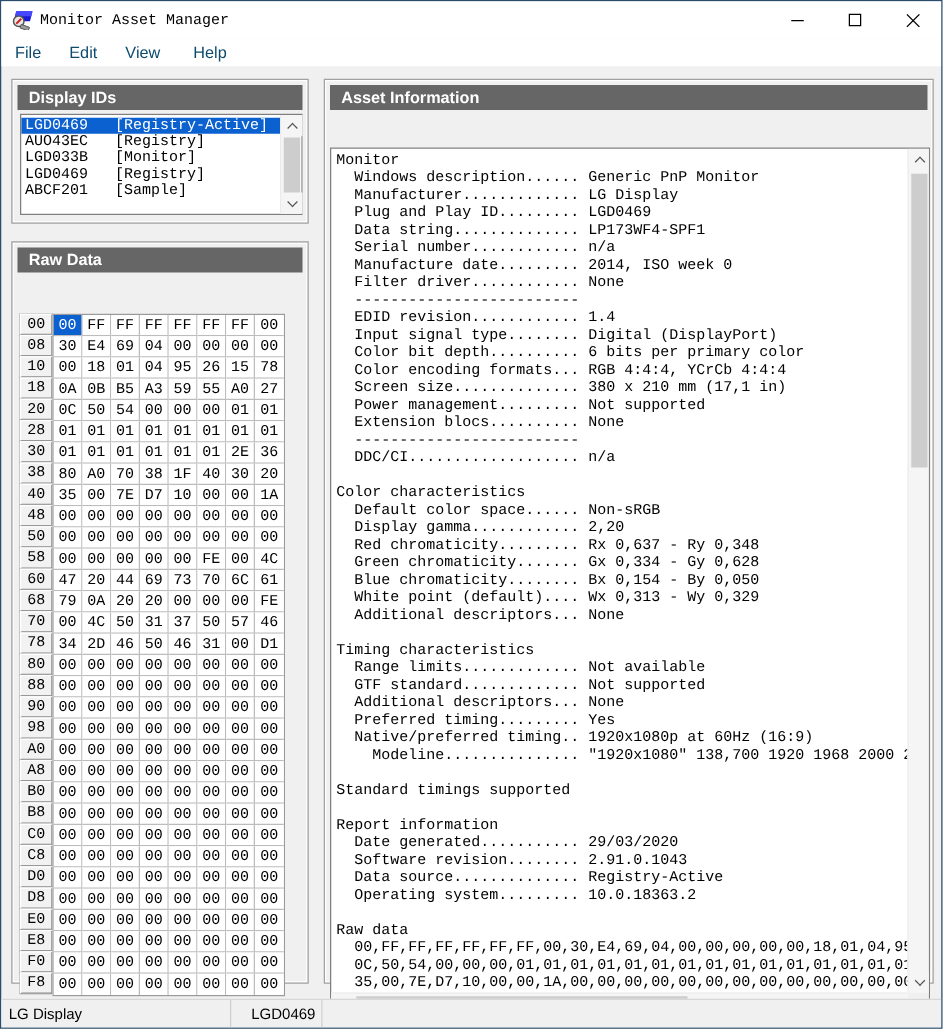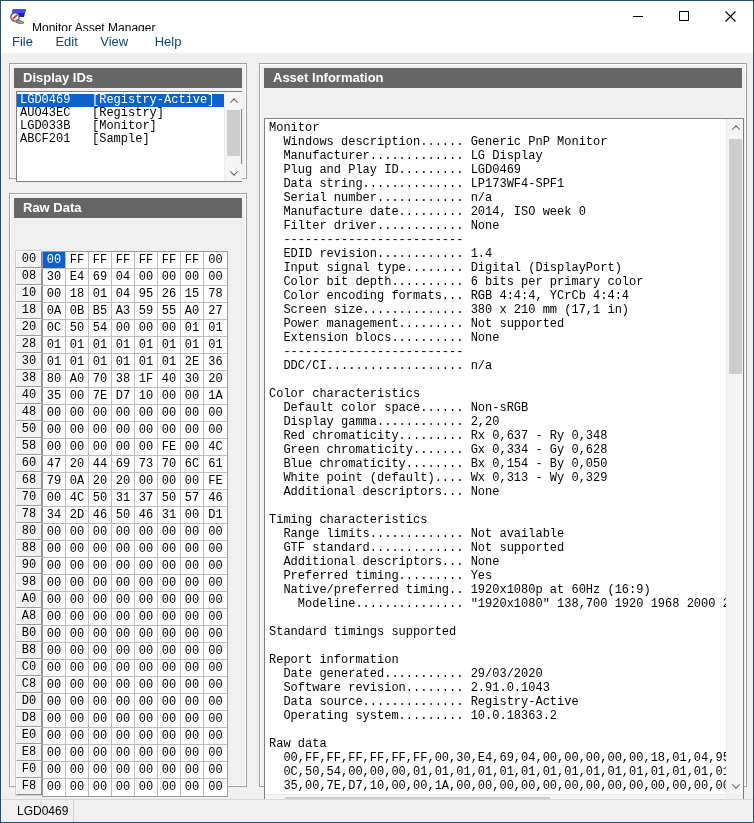--- a/index.html
+++ b/index.html
@@ -3,41 +3,41 @@
 <meta charset="utf-8">
 <style>
   * { margin:0; padding:0; box-sizing:border-box; }
   html,body { width:754px; height:823px; }
   body { font-family:"Liberation Sans", sans-serif; background:#f0f0f0; }
   .window { position:relative; width:754px; height:823px; background:#f0f0f0; border:1px solid #2b4d6d; overflow:hidden; }
 
   
   .titlebar { position:absolute; left:0; top:0; right:0; height:30px; background:#ffffff; }
   .app-icon { position:absolute; left:8px; top:7px; width:18px; height:16px; }
-  .title-text { position:absolute; left:31px; top:12px; height:30px; line-height:30px; font-size:12px; color:#000; }
+  .title-text { position:absolute; left:31px; top:0; height:30px; line-height:30px; font-size:12px; color:#000;font-family:Liberation Mono, monospace; }
   .win-btn { position:absolute; top:0; width:46px; height:30px; display:flex; align-items:center; justify-content:center; }
   .btn-min { right:92px; } .btn-max { right:46px; } .btn-close { right:0; }
   .glyph-min { width:10px; height:1px; background:#000; }
   .glyph-max { width:10px; height:10px; border:1px solid #000; }
 
   
   .menubar { position:absolute; left:0; top:30px; right:0; height:22px; background:#ffffff; }
   .menu-item { display:inline-block; padding:0 9px; font-size:13px; line-height:22px; color:#0c4a6e; }
   .menu-item:first-child { margin-left:2px; }
   .menu-item:last-child { margin-left:4px;text-align:right; }
 
   
   .group { position:absolute; background:#f0f0f0; border:1px solid #a0a0a0; box-shadow:inset 1px 1px 0 #ffffff, inset -1px -1px 0 #ffffff; }
   .group-header { position:absolute; left:4px; right:4px; top:4px; height:20px; background:var(--hdr,#666666); color:#fff; font-size:13px; font-weight:bold; line-height:20px; padding-left:9px; }
   #panel-display { left:8px; top:62px; width:238px; height:116px; }
   #panel-raw     { left:8px; top:192px; width:238px; height:594px; }
   #panel-asset   { left:258px; top:62px; width:488px; height:724px; }
 
   
-  .listbox { position:absolute; left:6px; top:27px; width:226px; height:91px; background:#fff; border:1px solid #7f7f7f; }
+  .listbox { position:absolute; left:6px; top:27px; width:226px; height:81px; background:#fff; border:1px solid #7f7f7f; }
   .lb-rows { position:absolute; left:0; top:2px; right:17px; bottom:0; overflow:hidden; }
   .lb-row { height:13px; font-family:"Liberation Mono", monospace; font-size:12px; line-height:13px; white-space:pre; padding-left:3px; color:#000; }
   .lb-row.sel { background:var(--sel,#0b61cf); color:#fff; }
 
   
   .vscroll { position:absolute; top:0; right:0; bottom:0; width:17px; background:#f5f5f5; border-left:1px solid #ebebeb; }
   .hscroll { position:absolute; left:0; right:17px; bottom:0; height:17px; background:#f5f5f5; border-top:1px solid #ebebeb; }
   .sb-btn { position:absolute; width:17px; height:17px; display:flex; align-items:center; justify-content:center; background:#f5f5f5; }
   .sb-up { top:0; left:0; } .sb-down { bottom:0; left:0; }
   .sb-left { left:0; top:0; } .sb-right { right:0; top:0; }
@@ -107,20 +107,21 @@
     <span class="menu-item">Help</span>
   </div>
 
   <div class="group" id="panel-display">
     <div class="group-header">Display IDs</div>
     <div class="listbox">
       <div class="lb-rows">
           <div class="lb-row sel">LGD0469   [Registry-Active]</div>
           <div class="lb-row">AUO43EC   [Registry]</div>
           <div class="lb-row">LGD033B   [Monitor]</div>
+          <div class="lb-row">LGD0469   [Registry]</div>
           <div class="lb-row">ABCF201   [Sample]</div>
         </div>
       <div class="vscroll">
         <div class="sb-btn sb-up">
             <div class="chev up"></div>
           </div>
         <div class="vthumb" style="top:18px; height:46px;"></div>
         <div class="sb-btn sb-down">
             <div class="chev down"></div>
           </div>
@@ -493,17 +494,18 @@
         <div class="hthumb" style="left:20px; width:265px;"></div>
         <div class="sb-btn sb-right">
             <div class="chev right"></div>
           </div>
       </div>
       <div class="sb-corner"></div>
     </div>
   </div>
 
   <div class="statusbar">
+    <div class="status-pane pane-1">LG Display</div>
     <div class="status-pane pane-2">LGD0469</div>
     <div class="status-pane pane-3"></div>
   </div>
 
 </div>
 
 </body></html>

